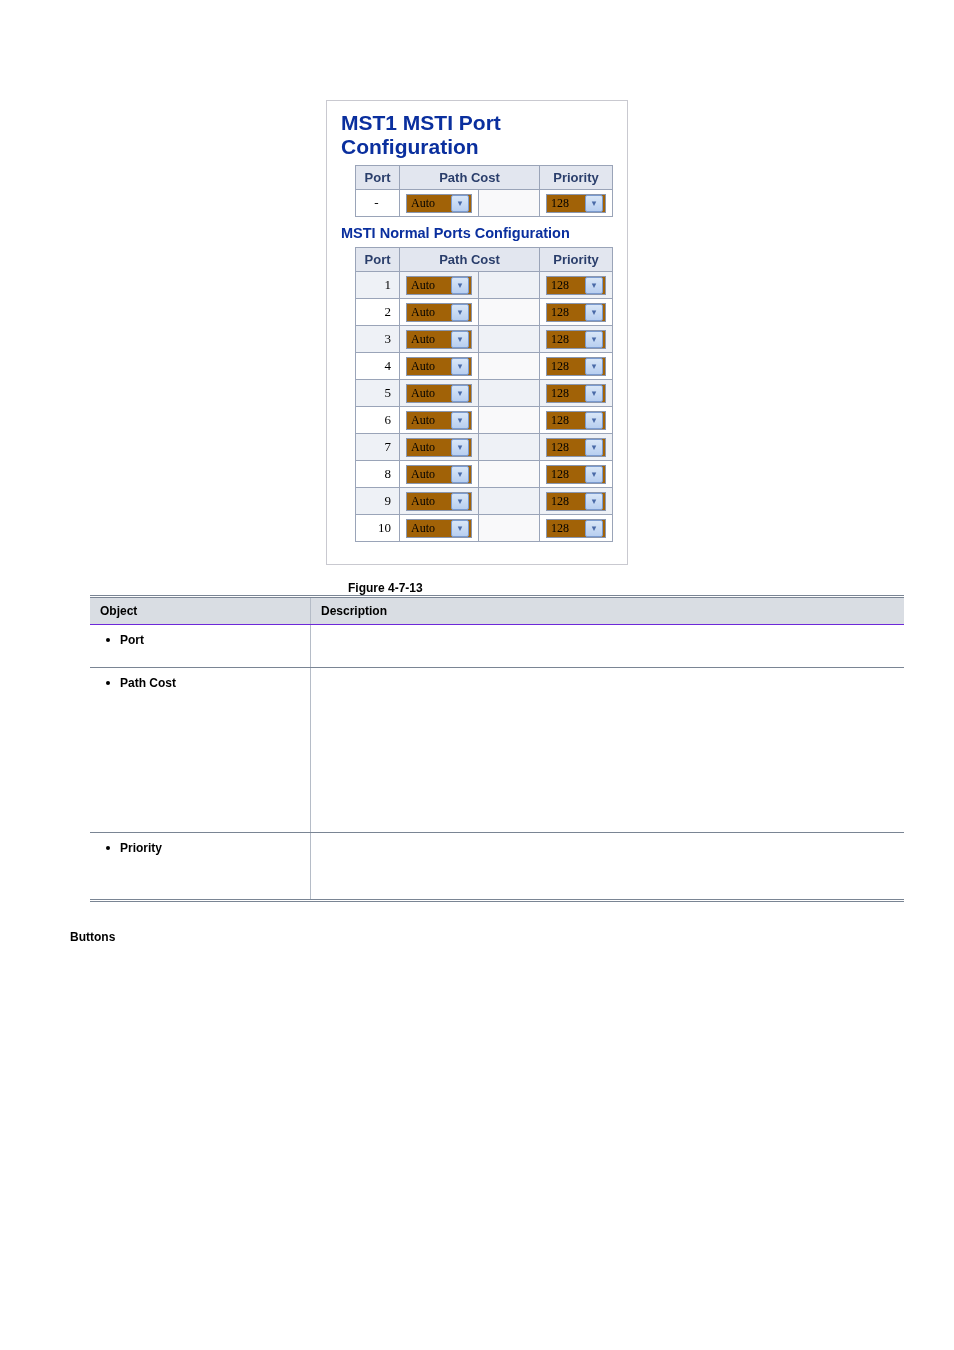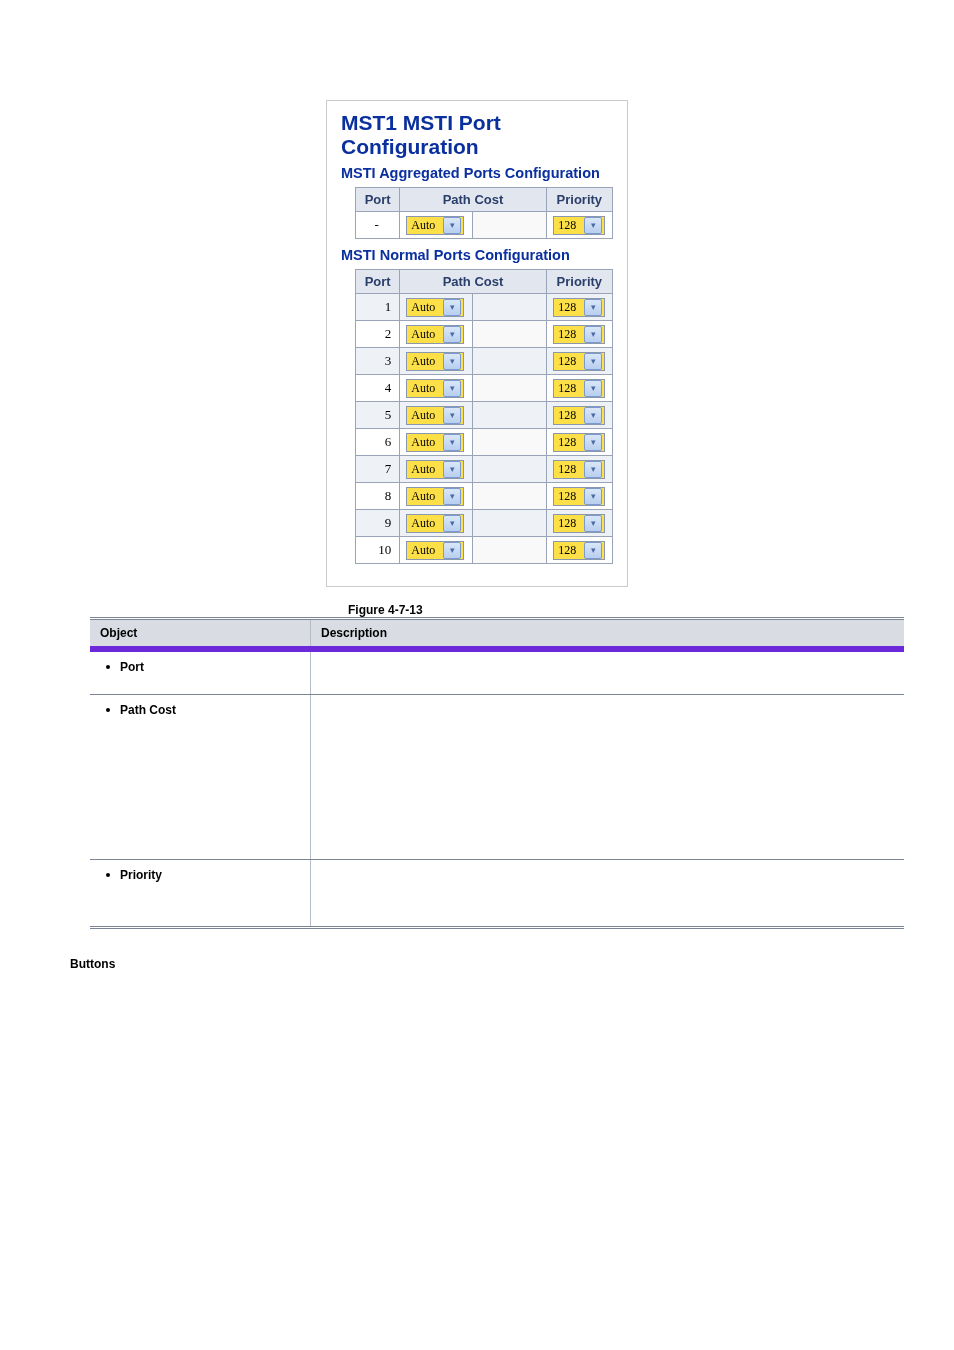--- a/index.html
+++ b/index.html
@@ -68,23 +68,23 @@
   table.cfg tr.odd td { background: #eef1f6; }
   table.cfg td.port-col { width: 30px; text-align: right; padding-right: 8px; }
   table.cfg td.mode-col { width: 60px; text-align: left; }
   table.cfg td.val-col  { width: 90px; background:#f9f9fa; }
   table.cfg td.prio-col { width: 54px; text-align: center; }
 
   .sel {
     display: inline-flex;
     align-items: center;
     justify-content: space-between;
-    gap: 8px;
+    gap: 16px;
     border: 1px solid #8a97b0;
-    background: #fde047;
+    background: #a16207;
     font-size: 12px;
     font-family: "Times New Roman", Times, serif;
     padding: 1px 2px 1px 4px;
     box-sizing: border-box;
     min-width: 52px;
     height: 19px;
   }
   .sel .arrow {
     display: inline-flex;
     align-items: center;
@@ -137,21 +137,21 @@
     margin-left: 20px;
     border-collapse: collapse;
     font-size: 12px;
   }
   table.desc thead tr { border-top: 3px double #7a8594; }
   table.desc th {
     background: #d9dde3;
     text-align: left;
     font-weight: bold;
     padding: 6px 10px;
-    border-bottom: 6px solid #6d28d9;
+    border-bottom: 1px solid #6d28d9;
   }
   table.desc th.col-obj { width: 200px; border-right: 1px solid #b5bcc7; }
   table.desc td {
     border-bottom: 1px solid #7a8594;
     padding: 8px 10px;
     vertical-align: top;
   }
   table.desc td.obj {
     border-right: 1px solid #b5bcc7;
     font-weight: bold;
@@ -176,21 +176,20 @@
   }
 </style>
 </head>
 <body>
 
 <div class="page">
 
   <div class="panel-wrap">
     <div class="panel">
       <div class="panel-title">MST1 MSTI Port Configuration</div>
-      <div class="panel-sub">MSTI Aggregated Ports Configuration</div>
 
       <table class="cfg">
         <thead>
           <tr>
             <th>Port</th>
             <th colspan="2">Path Cost</th>
             <th>Priority</th>
           </tr>
         </thead>
         <tbody>

